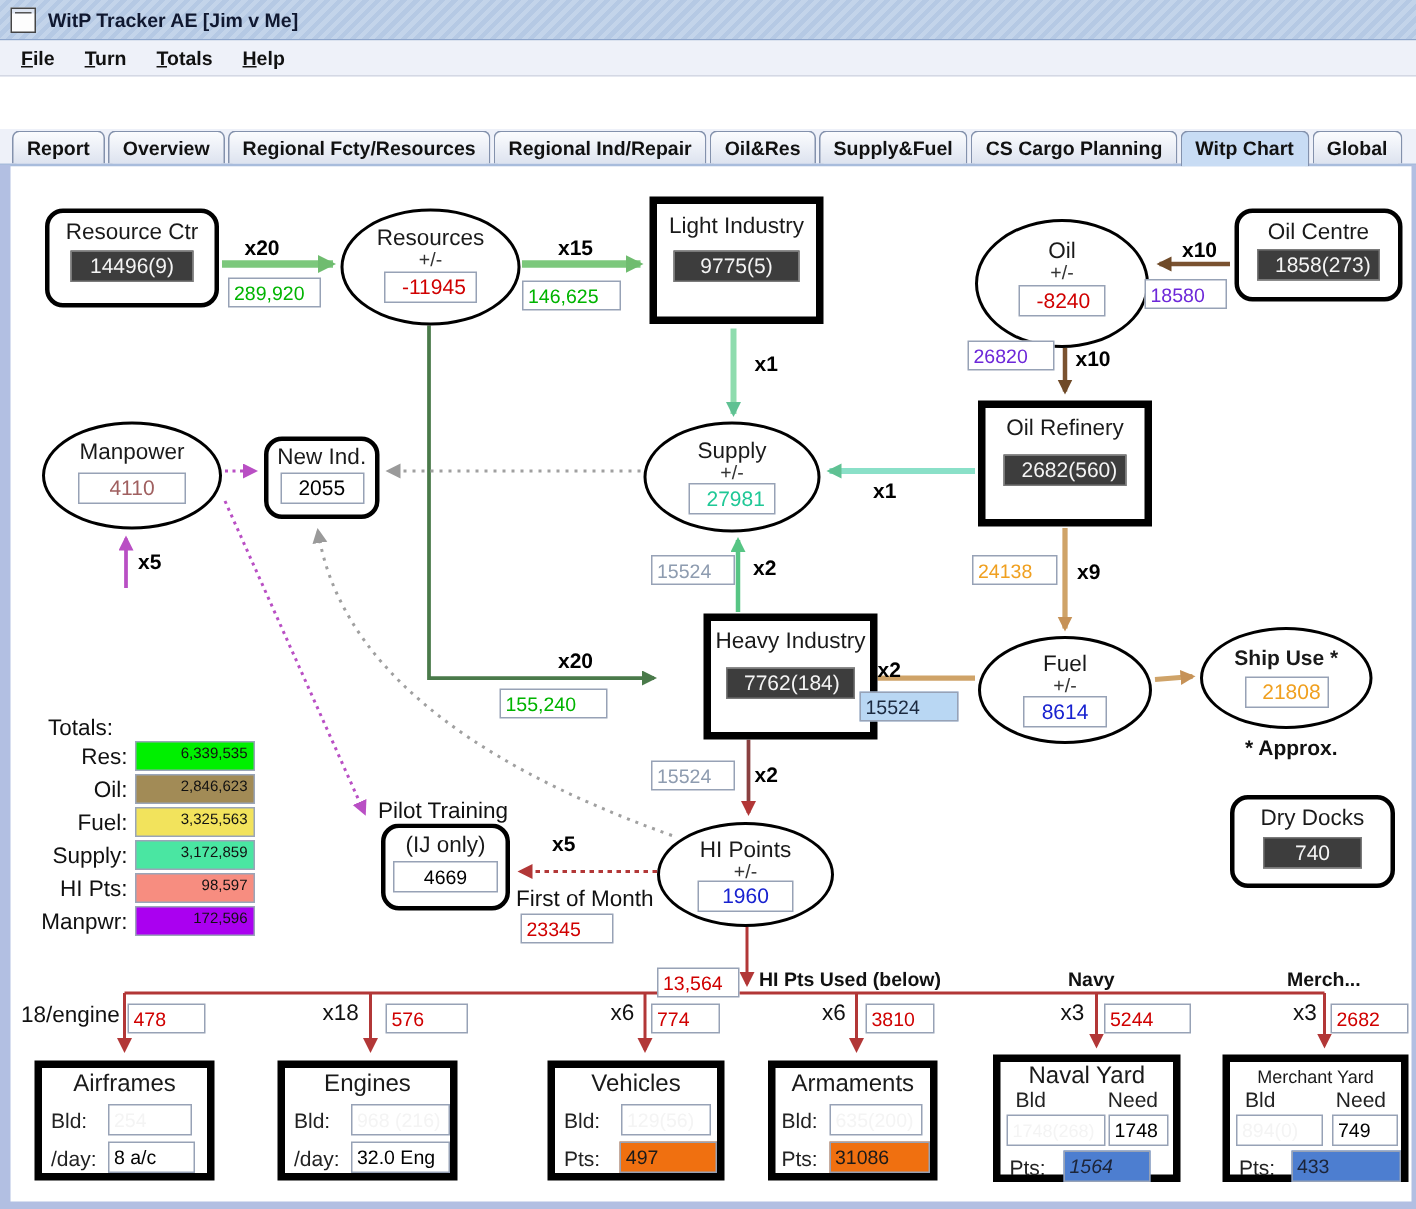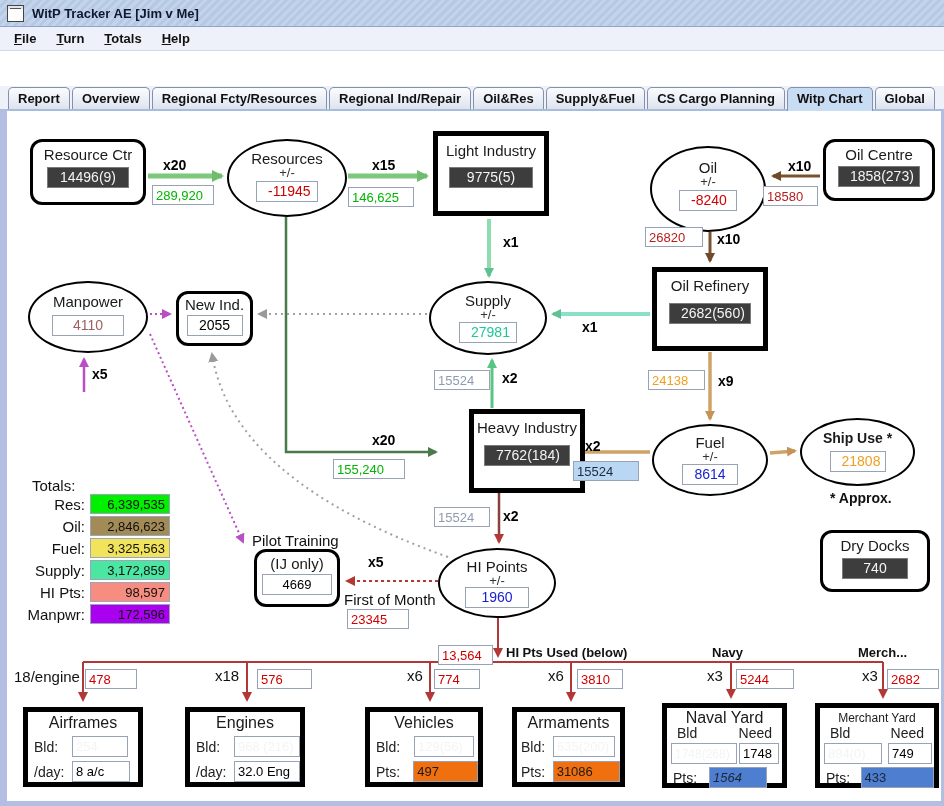--- a/index.html
+++ b/index.html
@@ -47,29 +47,29 @@
   .nfield{display:inline-block;box-sizing:border-box;border:1px solid #97a2b6;background:#fff;
     font-size:14px;text-align:center;padding:1px 11px;height:21px;line-height:17px;overflow:hidden;}
   .dark{background:#3d3d3d;color:#f4f4f4;border:1px solid #7a7a7a;}
 
   
   .vbox{position:absolute;box-sizing:border-box;border:1px solid #97a2b6;background:#fff;
     font-size:13px;height:20px;line-height:17px;padding:1px 3px;text-align:left;z-index:3;}
   .mult{position:absolute;font-weight:bold;font-size:14px;color:#000;z-index:3;}
   .plain-label{position:absolute;font-size:15px;color:#111;z-index:3;}
   .bold-label{position:absolute;font-weight:bold;font-size:13px;color:#111;z-index:3;}
-  .green{color:#00b400}.redv{color:#d00000}.brown{color:#b91c1c}.orangev{color:#f0a020}
+  .green{color:#00b400}.redv{color:#d00000}.brown{color:#6d28d9}.orangev{color:#f0a020}
   .grayv{color:#8e9cb0}.bluev{color:#1822d0}.tealv{color:#1fc896}.maroon{color:#a06060}
   .sel{background:#b9d7f3;color:#1c2a40;}
 
   
   #totals{position:absolute;left:0;top:0;z-index:3;}
   .lg-label{position:absolute;font-size:15px;color:#111;text-align:right;width:84px;}
   .lg-box{position:absolute;left:90px;width:80px;height:20px;border:1px solid #9aa5b8;
-    font-size:13px;text-align:right;padding:2px 4px 0 4px;box-sizing:border-box;color:#111;}
+    font-size:10px;text-align:right;padding:2px 4px 0 4px;box-sizing:border-box;color:#111;}
   .lg-res{background:#00f000}.lg-oil{background:#a28b56}.lg-fuel{background:#f2e35c}
   .lg-supply{background:#4ae6a2}.lg-hipts{background:#f78d80}.lg-manpwr{background:#aa00f0}
 
   
   .factory{position:absolute;border:5px solid #000;background:#fff;box-sizing:border-box;z-index:2;}
   .ftitle{font-size:16px;color:#1a1a1a;text-align:center;margin-top:2px;line-height:18px;}
   .frow{display:flex;align-items:center;margin:4px 0 0 6px;}
   .flabel{font-size:14px;color:#222;width:38px;text-align:left;}
   .ffield{box-sizing:border-box;border:1px solid #97a2b6;background:#fff;font-size:13px;
     height:21px;line-height:18px;padding:1px 3px;text-align:left;}

